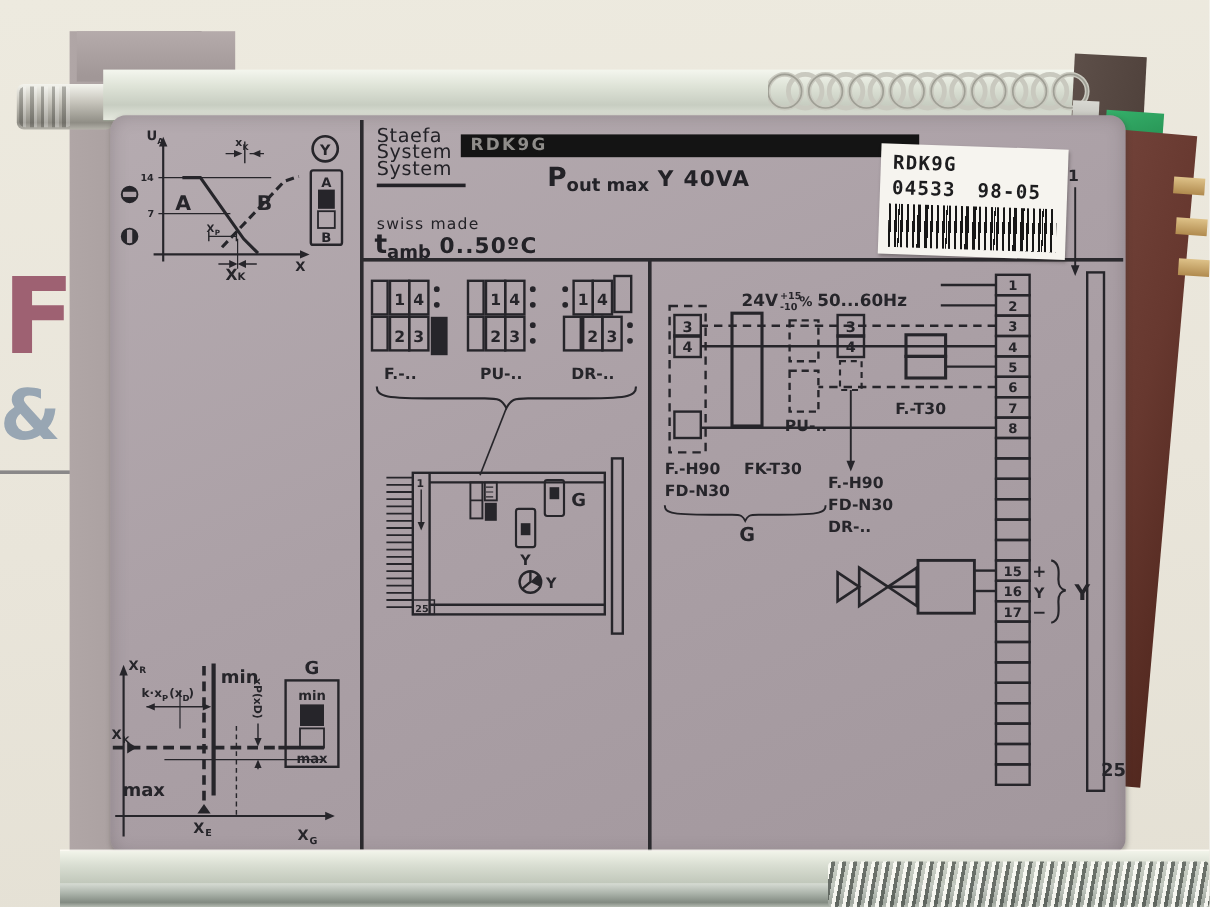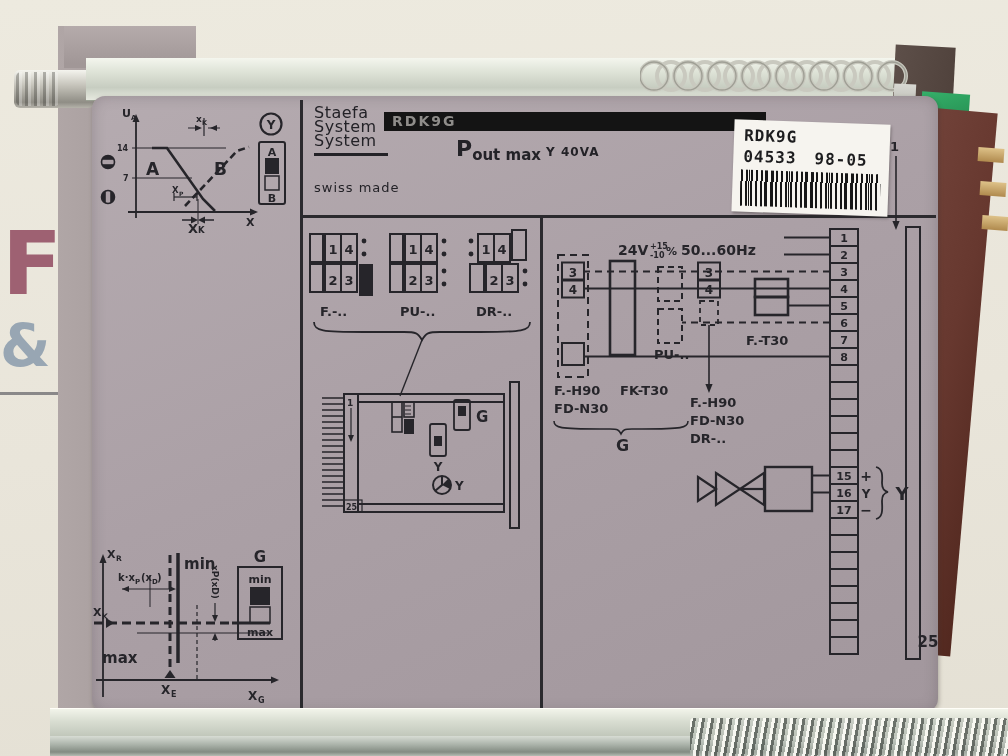--- a/index.html
+++ b/index.html
@@ -49,21 +49,21 @@
   .hdr{left:214px;top:8px;width:632px;height:111px;position:absolute;}
   .brand{position:absolute;left:8px;top:2px;font-size:16px;font-weight:normal;line-height:14px;
       letter-spacing:.5px;color:#232227;}
   .brand-underline{position:absolute;left:8px;top:49px;width:74px;height:3px;background:#232227;}
   .model-bar{position:absolute;left:78px;top:8px;width:382px;height:19px;background:#141414;
       color:#8f8d8a;font-size:14px;font-weight:bold;letter-spacing:2px;line-height:19px;
       padding-left:8px;box-sizing:border-box;}
   .power-line{position:absolute;left:150px;top:32px;color:#232227;}
   .pw-big{font-size:22px;font-weight:bold;}
   .pw-sub{font-size:15px;font-weight:bold;position:relative;top:4px;}
-  .pw-rest{font-size:12px;font-weight:bold;letter-spacing:1px;}
+  .pw-rest{font-size:18px;font-weight:bold;letter-spacing:1px;}
   .origin-line{position:absolute;left:8px;top:76px;font-size:13px;font-weight:normal;letter-spacing:1px;color:#232227;}
   .temp-line{position:absolute;left:6px;top:88px;color:#232227;}
   
   .sticker{left:641px;top:26px;width:156px;height:92px;position:absolute;background:#f6f4ef;
       transform:rotate(2deg);box-shadow:1px 2px 3px rgba(50,45,45,.4);z-index:5;
       font-family:"DejaVu Sans Mono",monospace;color:#1d1d1f;}
   .stk-l1{position:absolute;left:10px;top:6px;font-size:16px;font-weight:bold;letter-spacing:1px;}
   .stk-l2{position:absolute;left:10px;top:27px;font-size:16px;font-weight:bold;letter-spacing:1px;}
   .stk-date{margin-left:18px;}
   .barcode{position:absolute;left:8px;top:50px;width:140px;height:36px;
@@ -196,20 +196,23 @@
       <div>Staefa</div>
       <div>System</div>
       <div>System</div>
     </div>
     <div class="brand-underline"></div>
     <div class="model-bar">RDK9G</div>
     <div class="power-line">
       <span class="pw-big">P</span><span class="pw-sub">out max</span><span class="pw-rest"> Y 40VA</span>
     </div>
     <div class="origin-line">swiss made</div>
+    <div class="temp-line">
+      <span class="pw-big">t</span><span class="pw-sub">amb</span><span class="pw-rest"> 0..50ºC</span>
+    </div>
   </div>
 
   <div class="sticker">
     <div class="stk-l1">RDK9G</div>
     <div class="stk-l2">
       <span>04533</span><span class="stk-date">98-05</span>
     </div>
     <div class="barcode"></div>
   </div>
 

